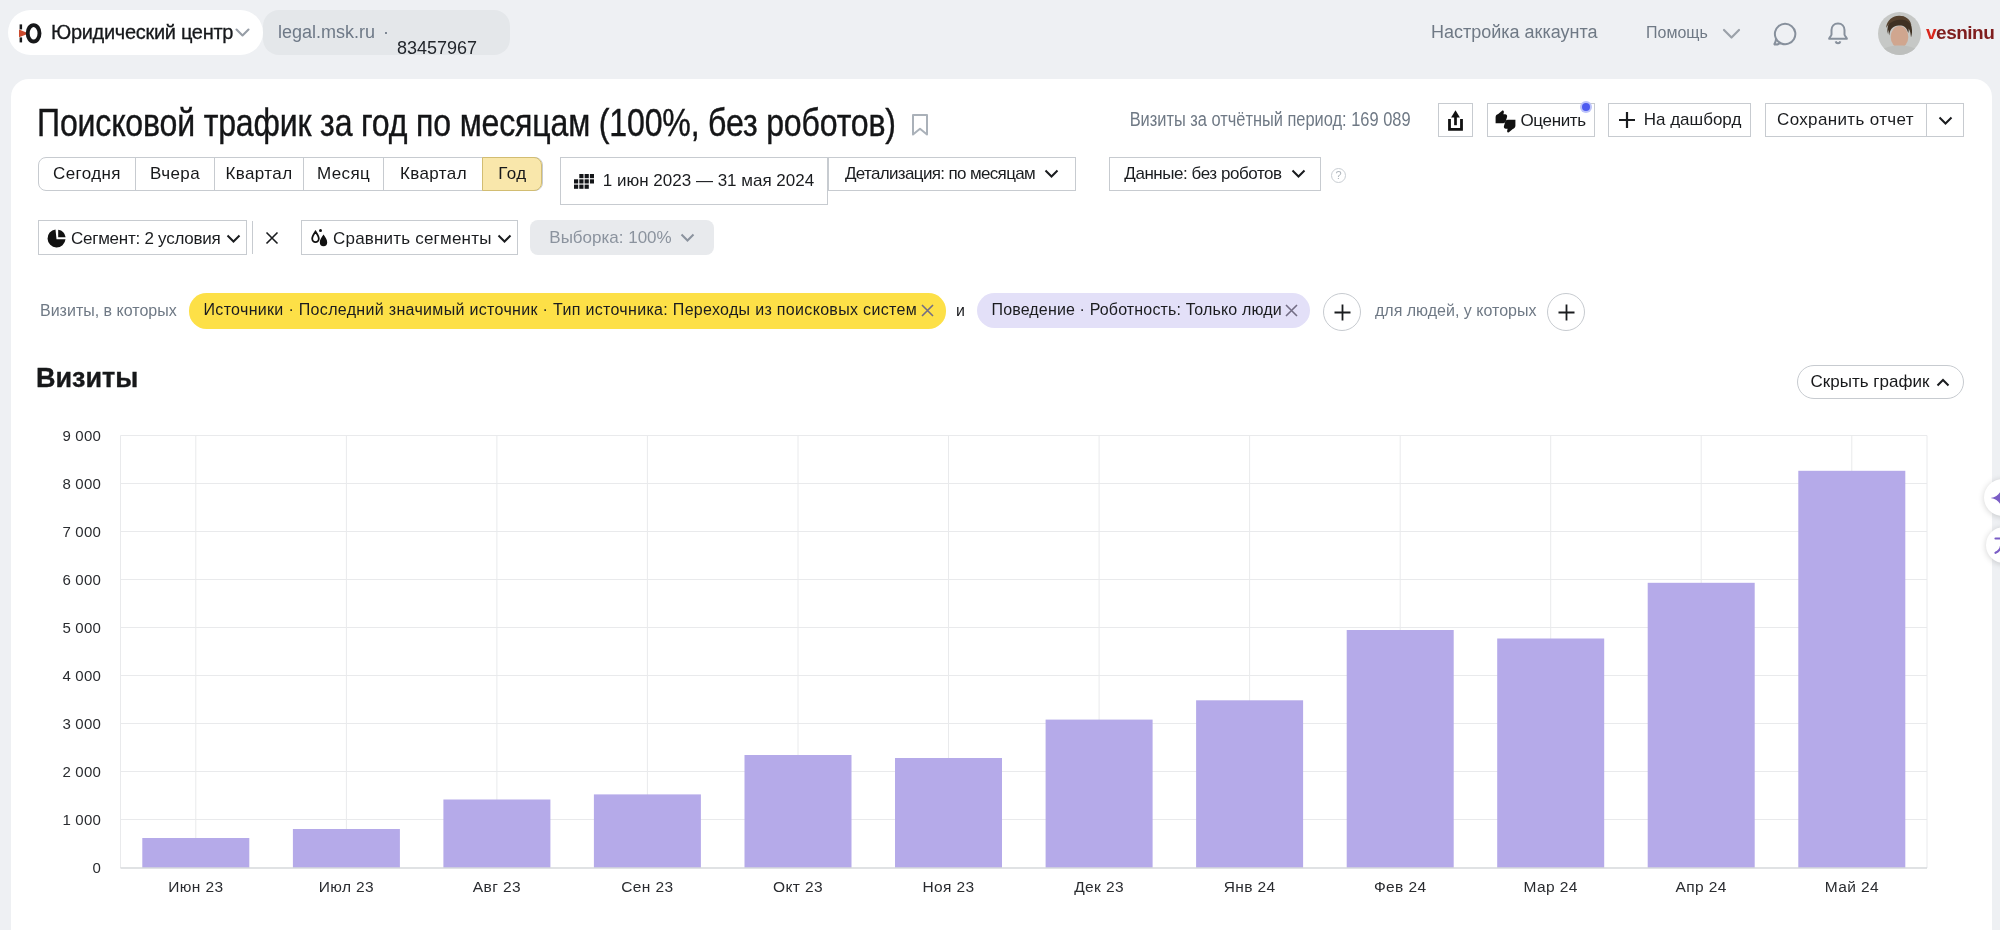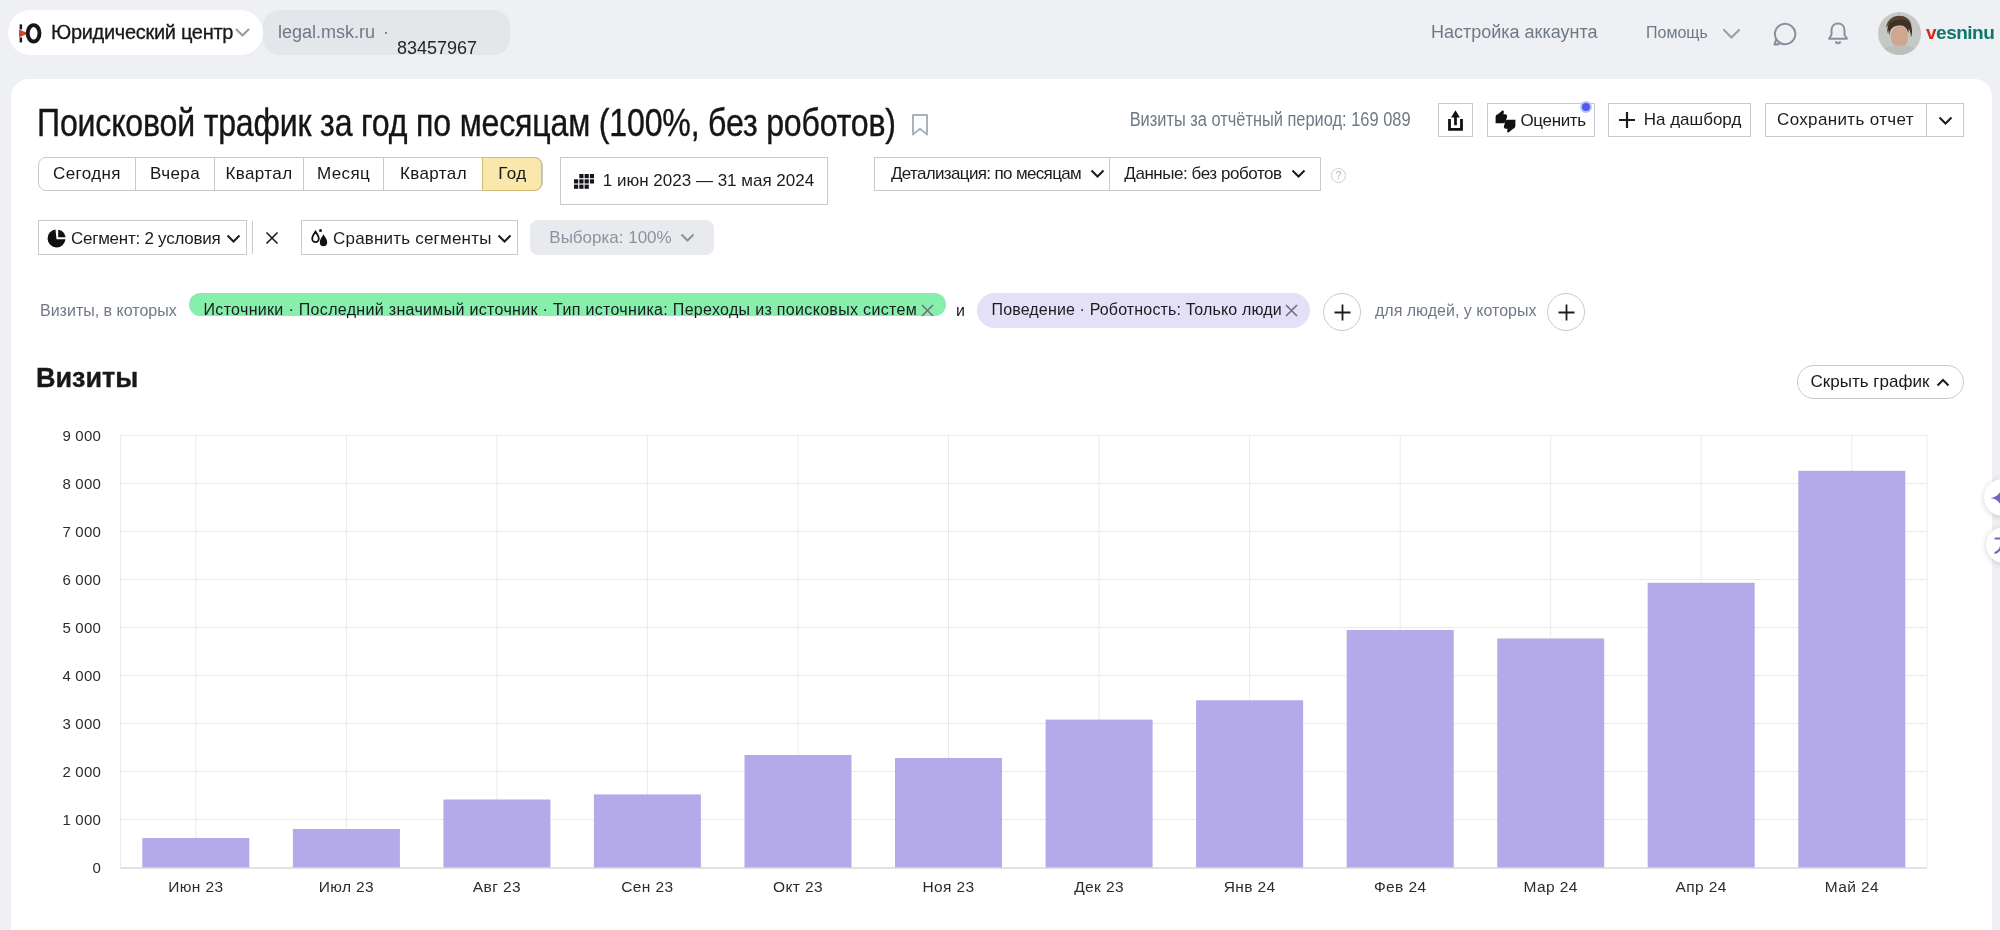--- a/index.html
+++ b/index.html
@@ -56,21 +56,21 @@
   <g clip-path="url(#av)">
     <rect width="43" height="43" fill="#c6c8c6"></rect>
     <ellipse cx="21.5" cy="25" rx="8.8" ry="11" fill="#d0a68f"></ellipse>
     <path d="M9.5 22 C8.5 10 14 4.5 21 4.2 C28 4 33.5 8.5 34 18 C34.3 21 33.5 24 33 25.5 C32.5 21.5 32.3 18.5 30.5 16.5 C31 18 30.6 20 30.2 21 C28.5 14.5 25 13.2 20.5 13.5 C15.5 13.8 12 16.5 11.2 23.5 C10.6 21 10.4 19.5 10.8 17.5 C10 19 9.7 20.5 9.5 22 Z" fill="#3f3123"></path>
     <path d="M8 16 C9 7.5 15 3.8 21 3.7 C27.5 3.6 32 7 33.5 13 C30 8.5 26 7.5 21.5 7.8 C15.5 8.2 11 11 8 16 Z" fill="#55412e"></path>
     <path d="M0 43 C2 36 12 33.5 21.5 33.5 C31 33.5 41 36 43 43 Z" fill="#bdbfbd"></path>
   </g>
 </svg>
 <div class="abs" style="left:1926px; top:10px; height:45px; display:flex; align-items:center; font-size:19px; font-weight:700; letter-spacing:-0.5px;">
     <span style="color:#d9261c;">v</span>
-    <span style="color:#0f766e;">esninu</span>
+    <span style="color:#7f1d1d;">esninu</span>
   </div>
 
 <div class="abs" style="left:11px; top:79px; width:1981px; height:851px; background:#fff; border-radius:18px 18px 0 0;"></div>
 
 <div class="abs" style="left:37px; top:101px; font-size:39px; color:#141517; letter-spacing:-0.2px; transform:scaleX(0.822); transform-origin:0 0; white-space:nowrap; -webkit-text-stroke:0.4px #141517;">Поисковой трафик за год по месяцам (100%, без роботов)</div>
 <svg class="abs" style="left:911px; top:113px;" width="18" height="24" viewBox="0 0 18 24">
   <path d="M2 2 H16 V21.5 L9 15.8 L2 21.5 Z" fill="none" stroke="#aab1b9" stroke-width="2" stroke-linejoin="round"></path>
 </svg>
 
 <div class="abs" style="top:108px; right:590px; font-size:20px; color:#6f7985; transform:scaleX(0.82); transform-origin:100% 0; white-space:nowrap;">Визиты за отчётный период: 169 089</div>
@@ -127,21 +127,21 @@
         <rect x="10.6" y="5.3" width="4.2" height="4.2"></rect>
         <rect x="15.9" y="5.3" width="4.1" height="4.2"></rect>
       <rect x="0" y="10.6" width="4.2" height="4.2"></rect>
         <rect x="5.3" y="10.6" width="4.2" height="4.2"></rect>
         <rect x="10.6" y="10.6" width="4.2" height="4.2"></rect>
     </g>
   </svg>
   <span>1 июн 2023 — 31 мая 2024</span>
 </div>
 
-<div class="btn" style="left:874px; top:157px; width:248px; height:34px;">
+<div class="btn" style="left:828px; top:157px; width:248px; height:34px;">
   <span style="letter-spacing:-0.65px;">Детализация: по месяцам</span>
   <svg width="15" height="10" viewBox="0 0 15 10" style="margin-left:9px;">
       <path d="M1.5 1.5 L7.5 7.5 L13.5 1.5" stroke="#1a1c1f" stroke-width="2" fill="none"></path>
     </svg>
 </div>
 <div class="btn" style="left:1109px; top:157px; width:212px; height:34px;">
   <span style="letter-spacing:-0.45px;">Данные: без роботов</span>
   <svg width="15" height="10" viewBox="0 0 15 10" style="margin-left:9px;">
       <path d="M1.5 1.5 L7.5 7.5 L13.5 1.5" stroke="#1a1c1f" stroke-width="2" fill="none"></path>
     </svg>
@@ -174,21 +174,21 @@
     </svg>
 </div>
 <div class="abs" style="left:530px; top:220px; width:184px; height:35px; background:#e8eaed; border-radius:8px; display:flex; align-items:center; justify-content:center; font-size:17px; color:#8b939e;">
   <span>Выборка: 100%</span>
   <svg width="15" height="10" viewBox="0 0 15 10" style="margin-left:8px;">
       <path d="M1.5 1.5 L7.5 7.5 L13.5 1.5" stroke="#8b939e" stroke-width="2" fill="none"></path>
     </svg>
 </div>
 
 <div class="abs" style="left:40px; top:293px; height:35px; display:flex; align-items:center; font-size:16px; color:#6f7985;">Визиты, в которых</div>
-<div class="abs" style="left:189px; top:293px; width:757px; height:23px; background:#86efac; border-radius:17.5px; font-size:16px; color:#1b1c1f;">
+<div class="abs" style="left:189px; top:293px; width:757px; height:36px; background:#fde047; border-radius:17.5px; font-size:16px; color:#1b1c1f;">
   <span class="abs" style="left:14.5px; top:8px; letter-spacing:0.32px; white-space:nowrap;">Источники&nbsp;·&nbsp;Последний значимый источник&nbsp;·&nbsp;Тип источника: Переходы из поисковых систем</span>
   <svg class="abs" style="right:11px; top:10px;" width="15" height="15" viewBox="0 0 15 15">
       <path d="M2 2 L13 13 M13 2 L2 13" stroke="#736d85" stroke-width="1.6" fill="none"></path>
     </svg>
 </div>
 <div class="abs" style="left:956px; top:293px; height:35px; display:flex; align-items:center; font-size:16px; color:#1b1c1f;">и</div>
 <div class="abs" style="left:977px; top:293px; width:333px; height:35px; background:#e3e0f8; border-radius:17.5px; font-size:16px; color:#1b1c1f;">
   <span class="abs" style="left:14.5px; top:8px; letter-spacing:0.15px; white-space:nowrap;">Поведение&nbsp;·&nbsp;Роботность: Только люди</span>
   <svg class="abs" style="right:11px; top:10px;" width="15" height="15" viewBox="0 0 15 15">
       <path d="M2 2 L13 13 M13 2 L2 13" stroke="#736d85" stroke-width="1.6" fill="none"></path>

